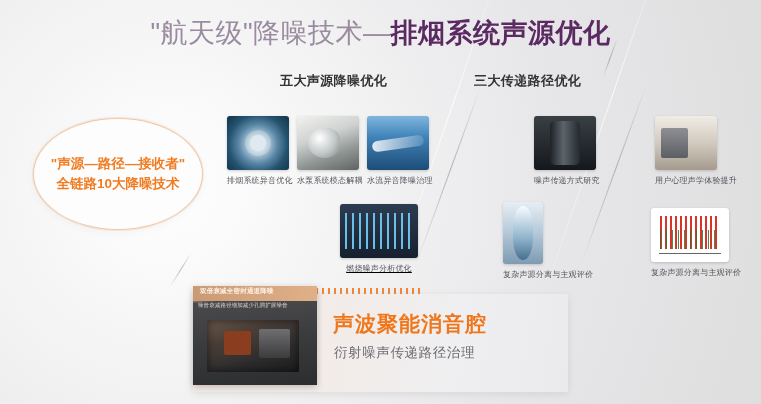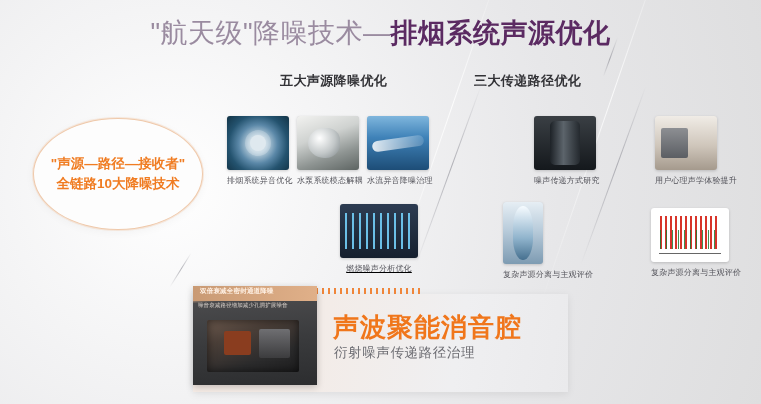--- a/index.html
+++ b/index.html
@@ -132,21 +132,21 @@
   #banner-photo .dev:after{content:"";position:absolute;left:18%;top:22%;width:30%;height:46%;background:#8a3d1f;border-radius:2px;}
   #banner-photo .dev:before{content:"";position:absolute;left:56%;top:18%;width:34%;height:56%;background:linear-gradient(180deg,#6f6f72,#3c3c3e);border-radius:2px;}
 
   #dots{
     position:absolute;left:316px;top:288px;width:108px;height:6px;
     background:repeating-linear-gradient(90deg,#f08030 0 2px, rgba(255,255,255,0) 2px 6px);
     opacity:.95;
   }
 
   #banner-title{
-    position:absolute;left:333px;top:310px;font-size:26px;font-weight:700;color:#f0761b;
+    position:absolute;left:333px;top:310px;font-size:21px;font-weight:700;color:#f0761b;
     letter-spacing:1px;white-space:nowrap;
   }
   #banner-sub{
     position:absolute;left:334px;top:344px;font-size:13.5px;color:#6c6c72;
     letter-spacing:.6px;white-space:nowrap;
   }
 </style>
 </head>
 <body>
 

